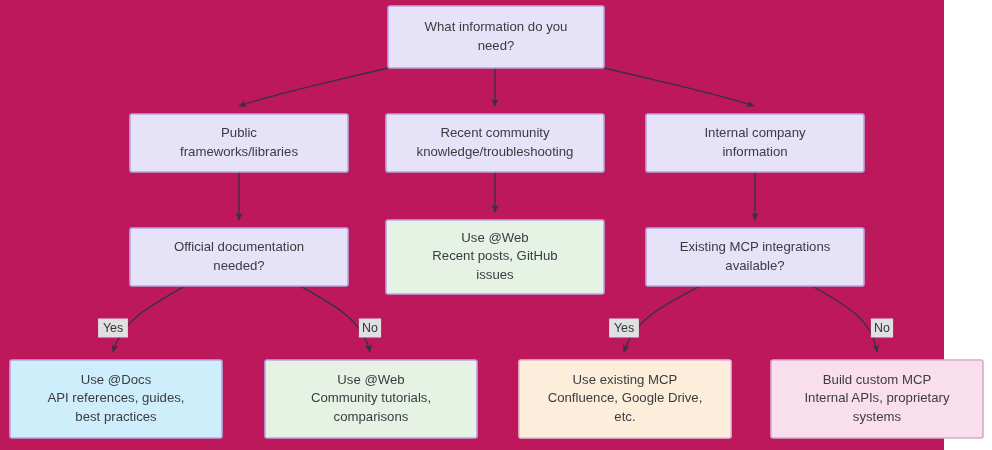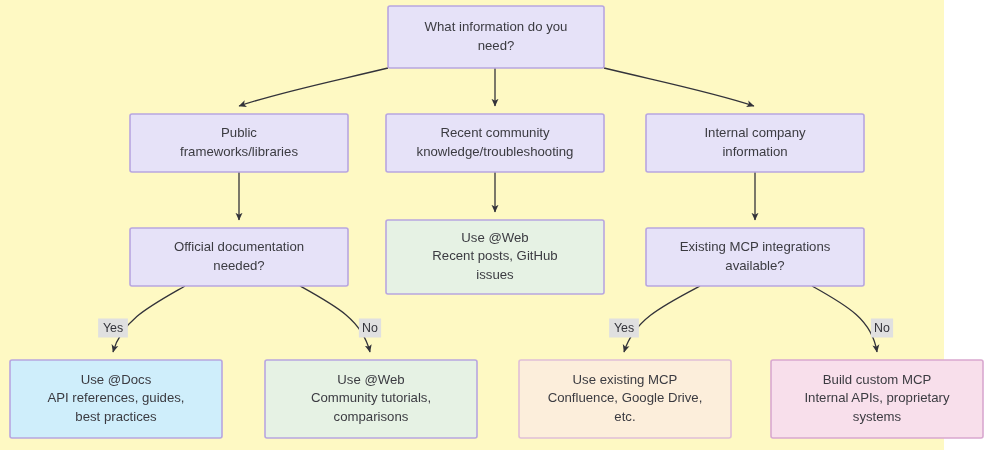--- a/index.html
+++ b/index.html
@@ -10,21 +10,21 @@
   body {
     width: 992px;
     height: 450px;
     font-family: "Liberation Sans", sans-serif;
     overflow: hidden;
   }
   #diagram-root {
     position: relative;
     width: 944px;
     height: 450px;
-    background: #fef9c3;
+    background: #be185d;
   }
   svg#flowchart {
     display: block;
     width: 992px;
     height: 450px;
   }
   .node-rect {
     stroke-width: 1.6px;
   }
   .node-label {

